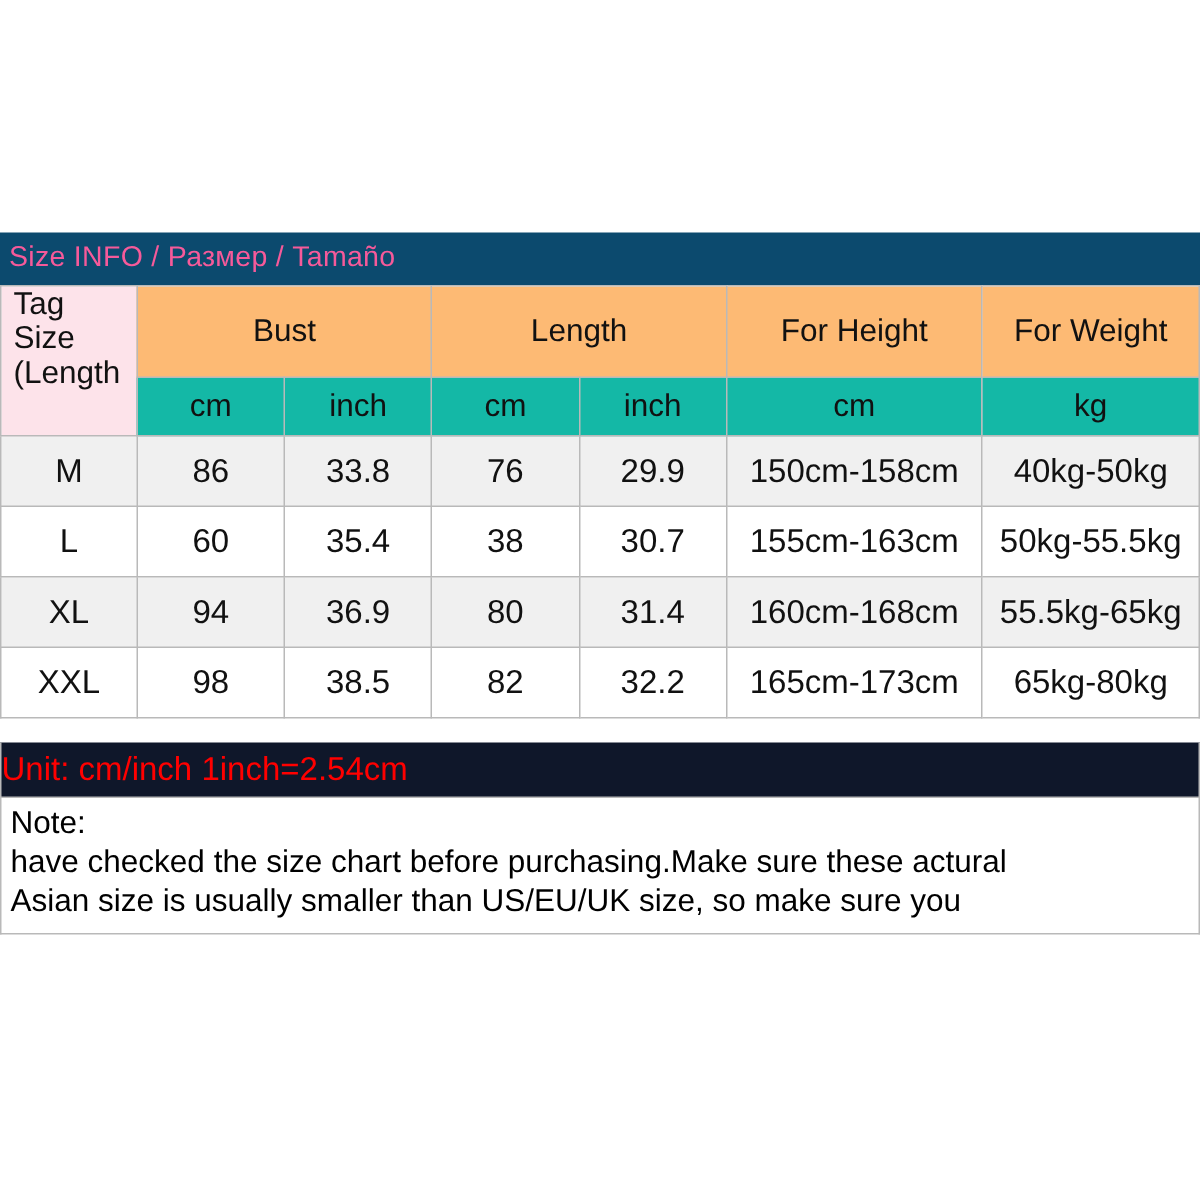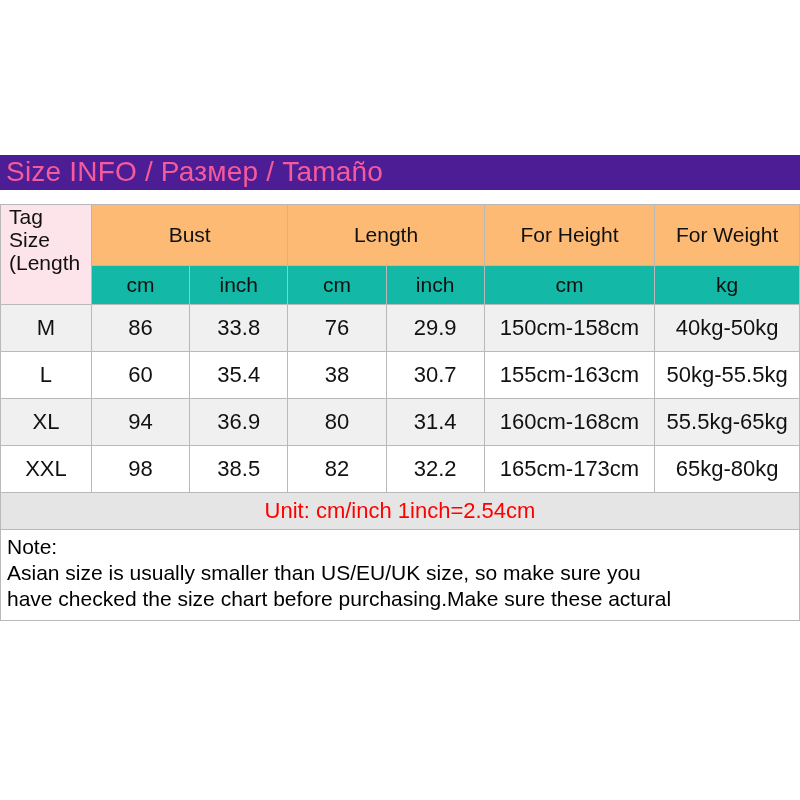--- a/index.html
+++ b/index.html
@@ -20,34 +20,33 @@
     background: #ffffff;
   }
   .chart-wrap {
     position: absolute;
     left: 0;
     top: 155px;
     width: 800px;
     background: #ffffff;
   }
   .title-bar {
-    background: #4c1d95;
+    background: #0c4a6e;
     color: #f65a9a;
-    font-size: 28px;
+    font-size: 19px;
     line-height: 30px;
     padding: 2px 6px 3px 6px;
     letter-spacing: 0.2px;
     font-family: "Liberation Sans", sans-serif;
   }
   table.size-table {
     border-collapse: collapse;
     width: 800px;
     table-layout: fixed;
     background: #ffffff;
-    margin-top: 14px;
   }
   table.size-table td, table.size-table th {
     border: 1px solid #b9b9b9;
     text-align: center;
     font-size: 21px;
     color: #111111;
     font-family: "Liberation Sans", sans-serif;
     font-weight: normal;
     padding: 0;
   }
@@ -86,26 +85,27 @@
   tr.row-alt td {
     background: #f0f0f0;
   }
   tr.row-plain td {
     background: #ffffff;
   }
   .unit-row {
     border: 1px solid #b9b9b9;
     border-top: none;
     height: 36px;
-    background: #e5e5e5;
-    text-align: center;
+    background: #0f172a;
+    text-align: left;
     color: #ff0000;
     font-size: 22px;
     line-height: 36px;
     font-family: "Liberation Sans", sans-serif;
+    margin-top: 16px;
   }
   .note-box {
     border: 1px solid #b9b9b9;
     border-top: none;
     background: #ffffff;
     padding: 4px 6px 8px 6px;
     font-size: 21px;
     line-height: 26px;
     color: #000000;
     font-family: "Liberation Sans", sans-serif;
@@ -194,18 +194,18 @@
           <td>165cm-173cm</td>
           <td>65kg-80kg</td>
         </tr>
       </tbody>
     </table>
 
     <div class="unit-row">Unit: cm/inch 1inch=2.54cm</div>
 
     <div class="note-box">
       <span class="note-line">Note:</span>
+      <span class="note-line">have checked the size chart before purchasing.Make sure these actural</span>
       <span class="note-line">Asian size is usually smaller than US/EU/UK size, so make sure you</span>
-      <span class="note-line">have checked the size chart before purchasing.Make sure these actural</span>
     </div>
 
   </div>
 </div>
 
 </body></html>

